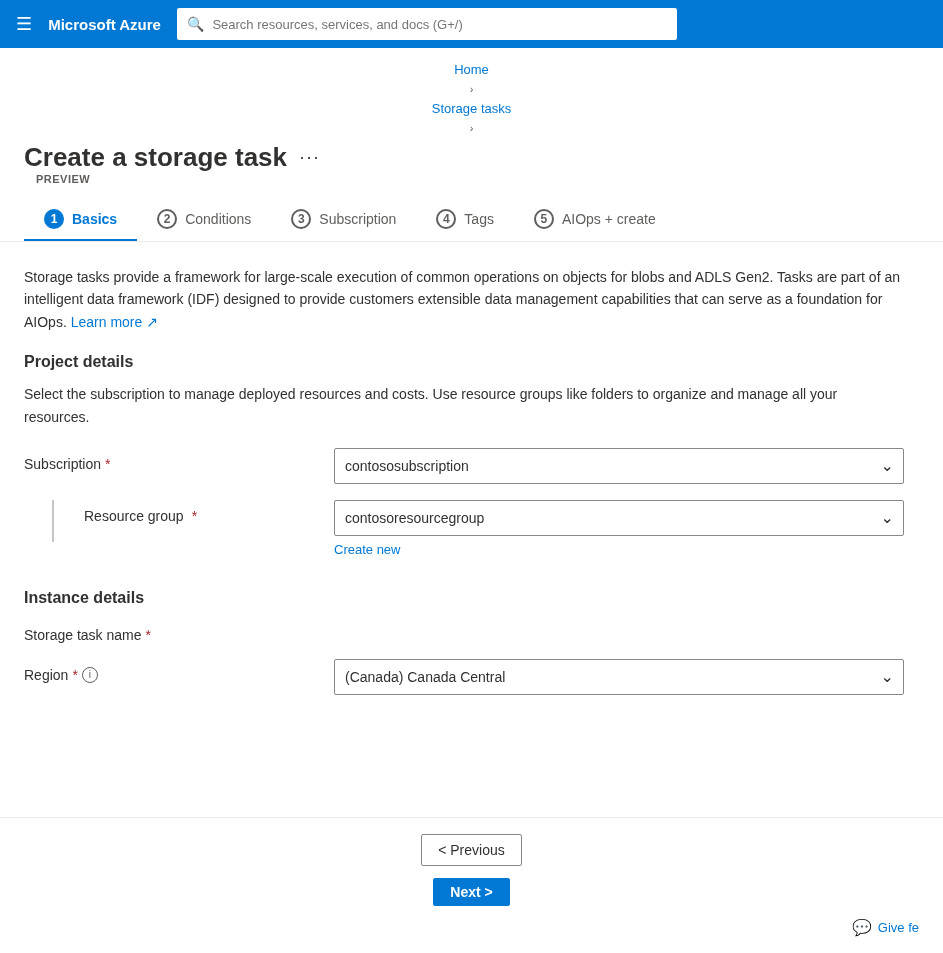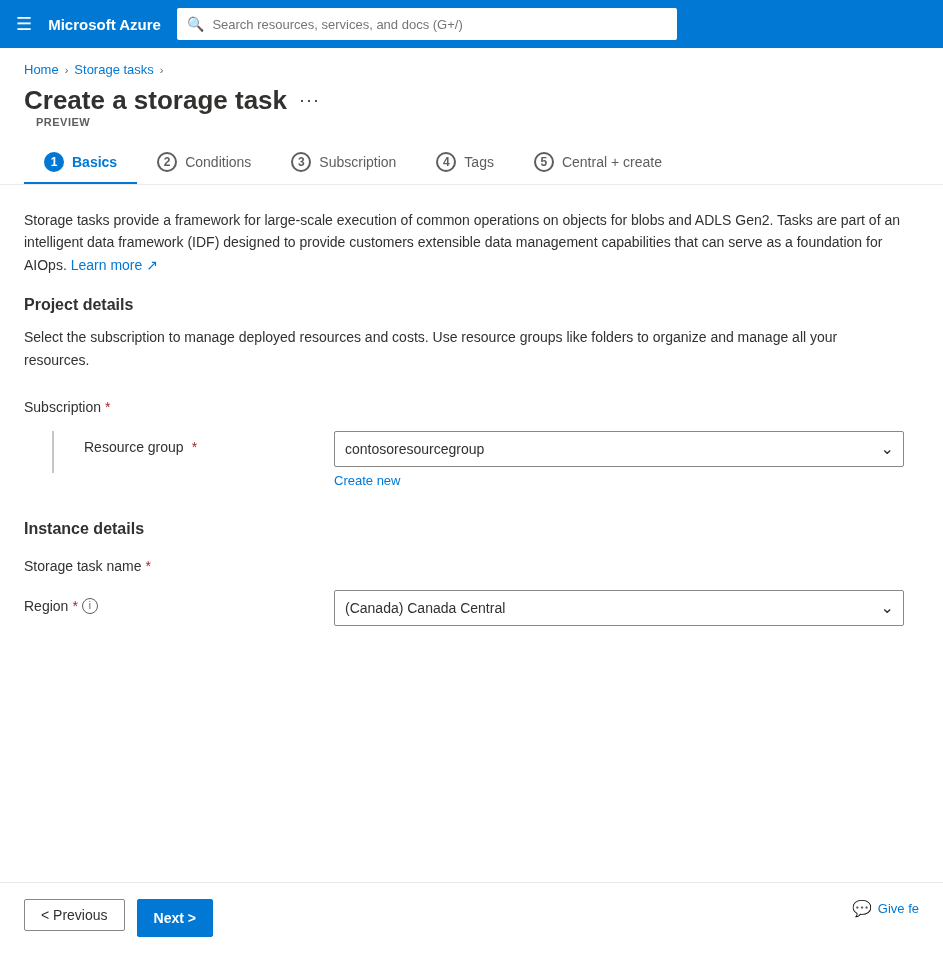--- a/index.html
+++ b/index.html
@@ -39,20 +39,21 @@
     .search-icon-nav { color: #605e5c; font-size: 14px; }
 
     
     .breadcrumb {
       padding: 14px 24px 0;
       display: flex;
       align-items: center;
       gap: 6px;
       font-size: 13px;
       color: #0078d4;
+      flex-direction: column;
     }
     .breadcrumb-sep { color: #605e5c; font-size: 11px; }
     .breadcrumb a { color: #0078d4; text-decoration: none; }
 
     
     .page-header {
       padding: 8px 24px 0;
       display: flex;
       align-items: center;
       gap: 12px;
@@ -244,37 +245,38 @@
       font-size: 10px;
       color: #605e5c;
       cursor: default;
     }
 
     
     .footer {
       border-top: 1px solid #edebe9;
       padding: 16px 24px;
       display: flex;
-      align-items: flex-start;
+      align-items: center;
       gap: 12px;
       background: #fff;
       margin-top: auto;
+      flex-direction: column;
     }
     .btn-prev {
       height: 32px;
       padding: 0 16px;
       border: 1px solid #8a8886;
       background: #fff;
       color: #323130;
       font-size: 14px;
       cursor: pointer;
       border-radius: 2px;
     }
     .btn-next {
-      height: 38px;
+      height: 28px;
       padding: 0 16px;
       border: 1px solid #0078d4;
       background: #0078d4;
       color: #fff;
       font-size: 14px;
       cursor: pointer;
       border-radius: 2px;
       font-weight: 600;
     }
     .feedback-link {
@@ -325,37 +327,44 @@
   <div class="wizard-tab">
     <span class="step-circle">3</span>
     <span>Subscription</span>
   </div>
   <div class="wizard-tab">
     <span class="step-circle">4</span>
     <span>Tags</span>
   </div>
   <div class="wizard-tab">
     <span class="step-circle">5</span>
-    <span>Central + create</span>
+    <span>AIOps + create</span>
   </div>
 </div>
 
 <div class="content">
   <p class="description">
     <span>Storage tasks provide a framework for large-scale execution of common operations on objects for blobs and ADLS Gen2. Tasks are part of an intelligent data framework (IDF) designed to provide customers extensible data management capabilities that can serve as a foundation for AIOps.</span>
     <a href="#"> <span>Learn more</span> ↗</a>
   </p>
 
   <div class="section-title">Project details</div>
   <p class="section-desc">Select the subscription to manage deployed resources and costs. Use resource groups like folders to organize and manage all your resources.</p>
 
   <div class="form-row">
     <div class="form-label">
       <span>Subscription</span>
       <span class="required-star">*</span>
+    </div>
+    <div class="form-control-wrapper">
+      <div class="select-wrapper">
+        <select>
+          <option>contososubscription</option>
+        </select>
+      </div>
     </div>
   </div>
 
   <div class="form-row-indented">
     <div class="indent-line-wrapper">
       <div class="indent-line"></div>
     </div>
     <div class="form-label-indented">
       <span>Resource group</span>
       <span class="required-star">*</span>

